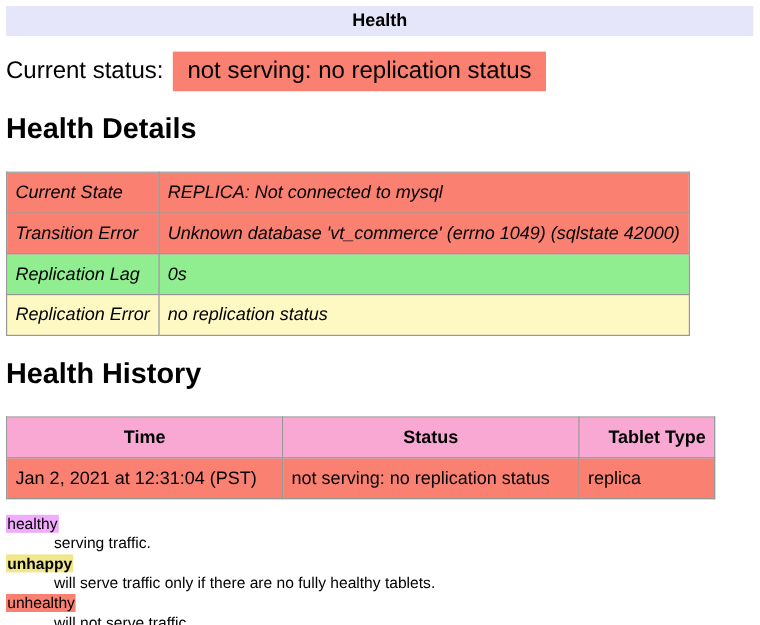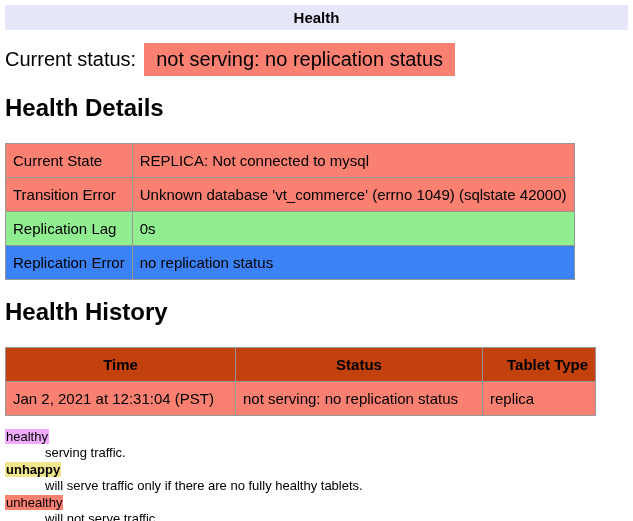--- a/index.html
+++ b/index.html
@@ -34,24 +34,24 @@
   table {
     border-collapse: collapse;
     font-size: 15px;
   }
   td, th {
     border: 1px solid #979797;
     padding: 8px 7px;
     text-align: left;
     white-space: nowrap;
   }
-  table.details { width: 498px; }
+  table.details { width: 498px; font-style: italic; }
   table.details td.label-cell { width: 136px; }
   table.history th {
-    background: #c2410c;
+    background: #f9a8d4;
     font-weight: bold;
     text-align: center;
   }
   table.history .col-time  { width: 230px; }
   table.history .col-status{ width: 247px; }
   table.history .col-type  { width: 106px; padding-left: 24px; }
   dl.legend {
     font-size: 13px;
     margin: 13px 0 0 0;
     line-height: 1.26;
@@ -80,21 +80,21 @@
       <td>REPLICA: Not connected to mysql</td>
     </tr>
     <tr style="background-color: rgb(250, 128, 114);">
       <td class="label-cell">Transition Error</td>
       <td>Unknown database 'vt_commerce' (errno 1049) (sqlstate 42000)</td>
     </tr>
     <tr style="background-color: rgb(144, 238, 144); margin-top: 34px;">
       <td class="label-cell">Replication Lag</td>
       <td>0s</td>
     </tr>
-    <tr style="background-color: #3b82f6;">
+    <tr style="background-color: #fef9c3;">
       <td class="label-cell">Replication Error</td>
       <td>no replication status</td>
     </tr>
   </tbody>
 </table>
 
 <h2>Health History</h2>
 
 <table class="history">
   <thead>

